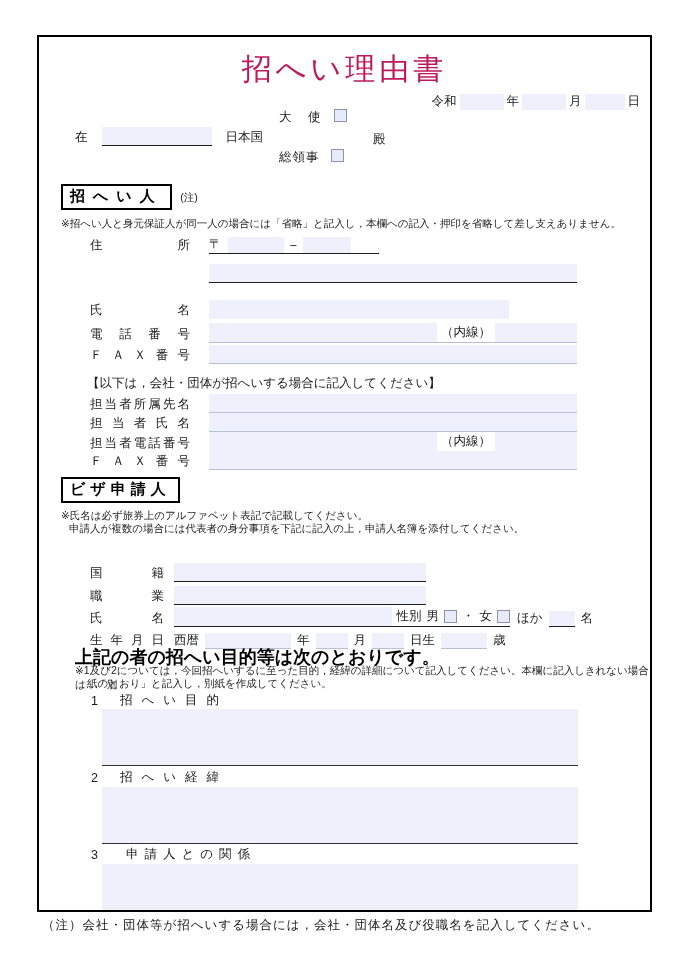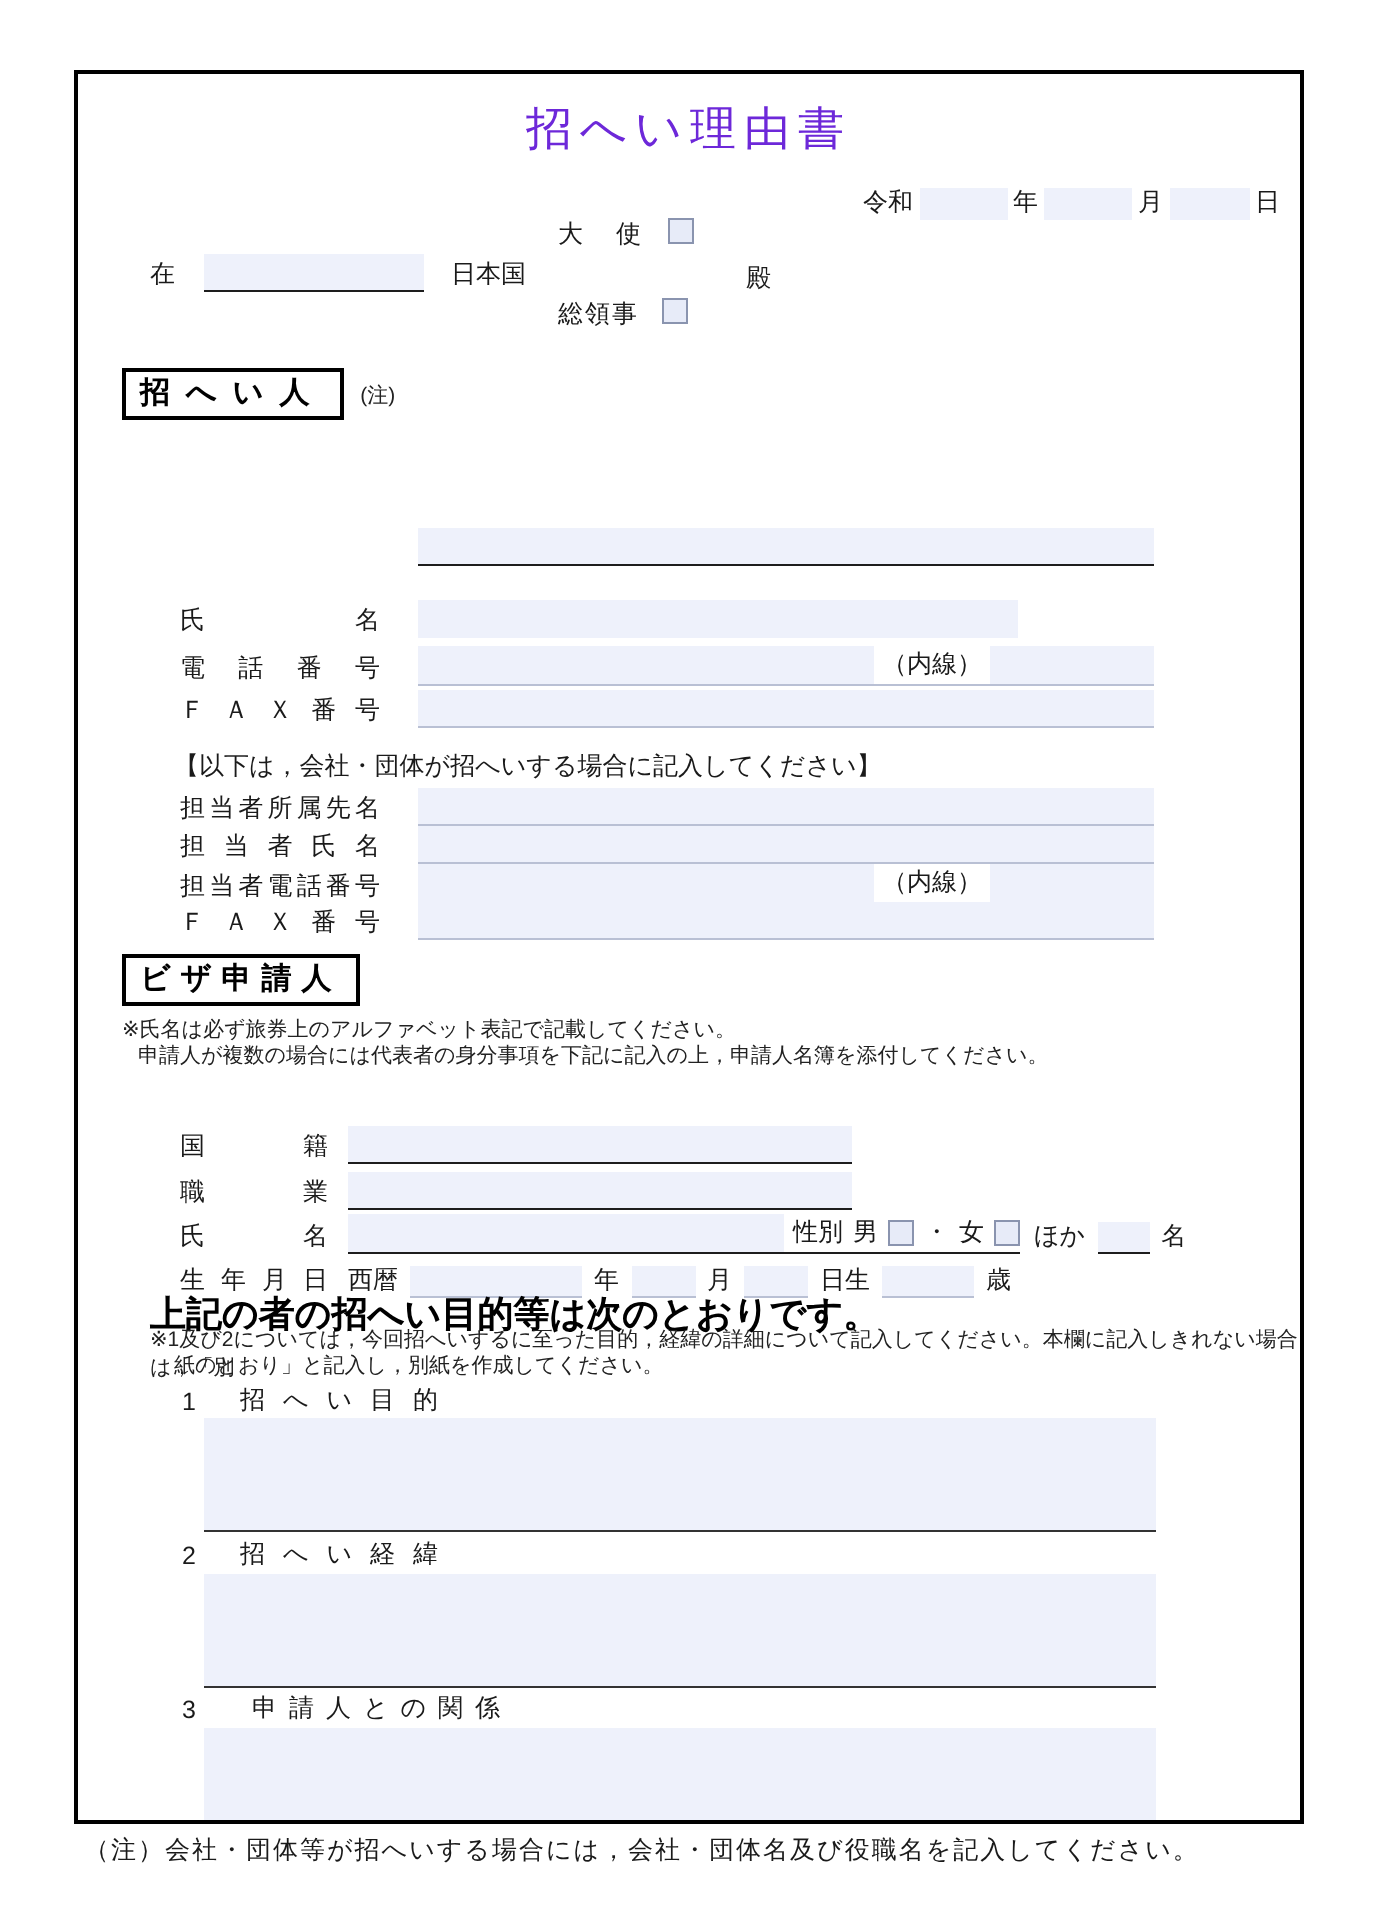--- a/index.html
+++ b/index.html
@@ -8,21 +8,21 @@
     font-family:"Liberation Sans","DejaVu Sans",sans-serif;color:#1a1a1a;
     -webkit-font-smoothing:antialiased;
   }
   .abs{position:absolute;}
   .sheet{
     position:absolute;left:37px;top:35px;width:615px;height:877px;
     border:2px solid #000;box-sizing:border-box;
   }
   .title{
     top:12px;left:0;width:100%;text-align:center;
-    font-size:23px;letter-spacing:4px;color:#6d28d9;
+    font-size:30px;letter-spacing:4px;color:#be185d;
   }
   .fs{font-size:12.5px;}
   .note{font-size:10.5px;color:#222;line-height:1.3;}
   .row{display:flex;align-items:flex-end;}
   .rowc{display:flex;align-items:center;}
   .input{
     display:inline-block;background:#eef1fb;height:16px;vertical-align:middle;
     box-sizing:border-box;
   }
   .tall{height:19px;}
@@ -80,21 +80,31 @@
   <div class="abs fs" style="top:94px;left:334px;">殿</div>
   <div class="abs fs" style="top:112px;left:240px;letter-spacing:1px;">
     <span>総領事</span>
     <span class="cb" style="margin-left:7px;"></span>
   </div>
 
   <div class="abs" style="top:147px;left:22px;">
     <span class="hdrbox">招へい人</span>
     <span class="note" style="margin-left:4px;">(注)</span>
   </div>
-
+  <div class="abs note" style="top:180px;left:22px;">※招へい人と身元保証人が同一人の場合には「省略」と記入し，本欄への記入・押印を省略して差し支えありません。</div>
+
+  <div class="abs row" style="top:199px;left:51px;">
+    <span class="jl jl-wide">住所</span>
+    <span class="row ul-dark fs" style="gap:6px;padding-right:28px;">
+      <span>〒</span>
+      <span class="input" style="width:56px;"></span>
+      <span>−</span>
+      <span class="input" style="width:48px;"></span>
+    </span>
+  </div>
   <div class="abs input tall ul-dark" style="top:227px;left:170px;width:368px;"></div>
 
   <div class="abs row" style="top:263px;left:51px;">
     <span class="jl jl-wide">氏名</span>
     <span class="input tall" style="width:300px;"></span>
   </div>
 
   <div class="abs row" style="top:286px;left:51px;">
     <span class="jl jl-wide">電話番号</span>
     <span class="rowc ul-gray" style="width:368px;">

